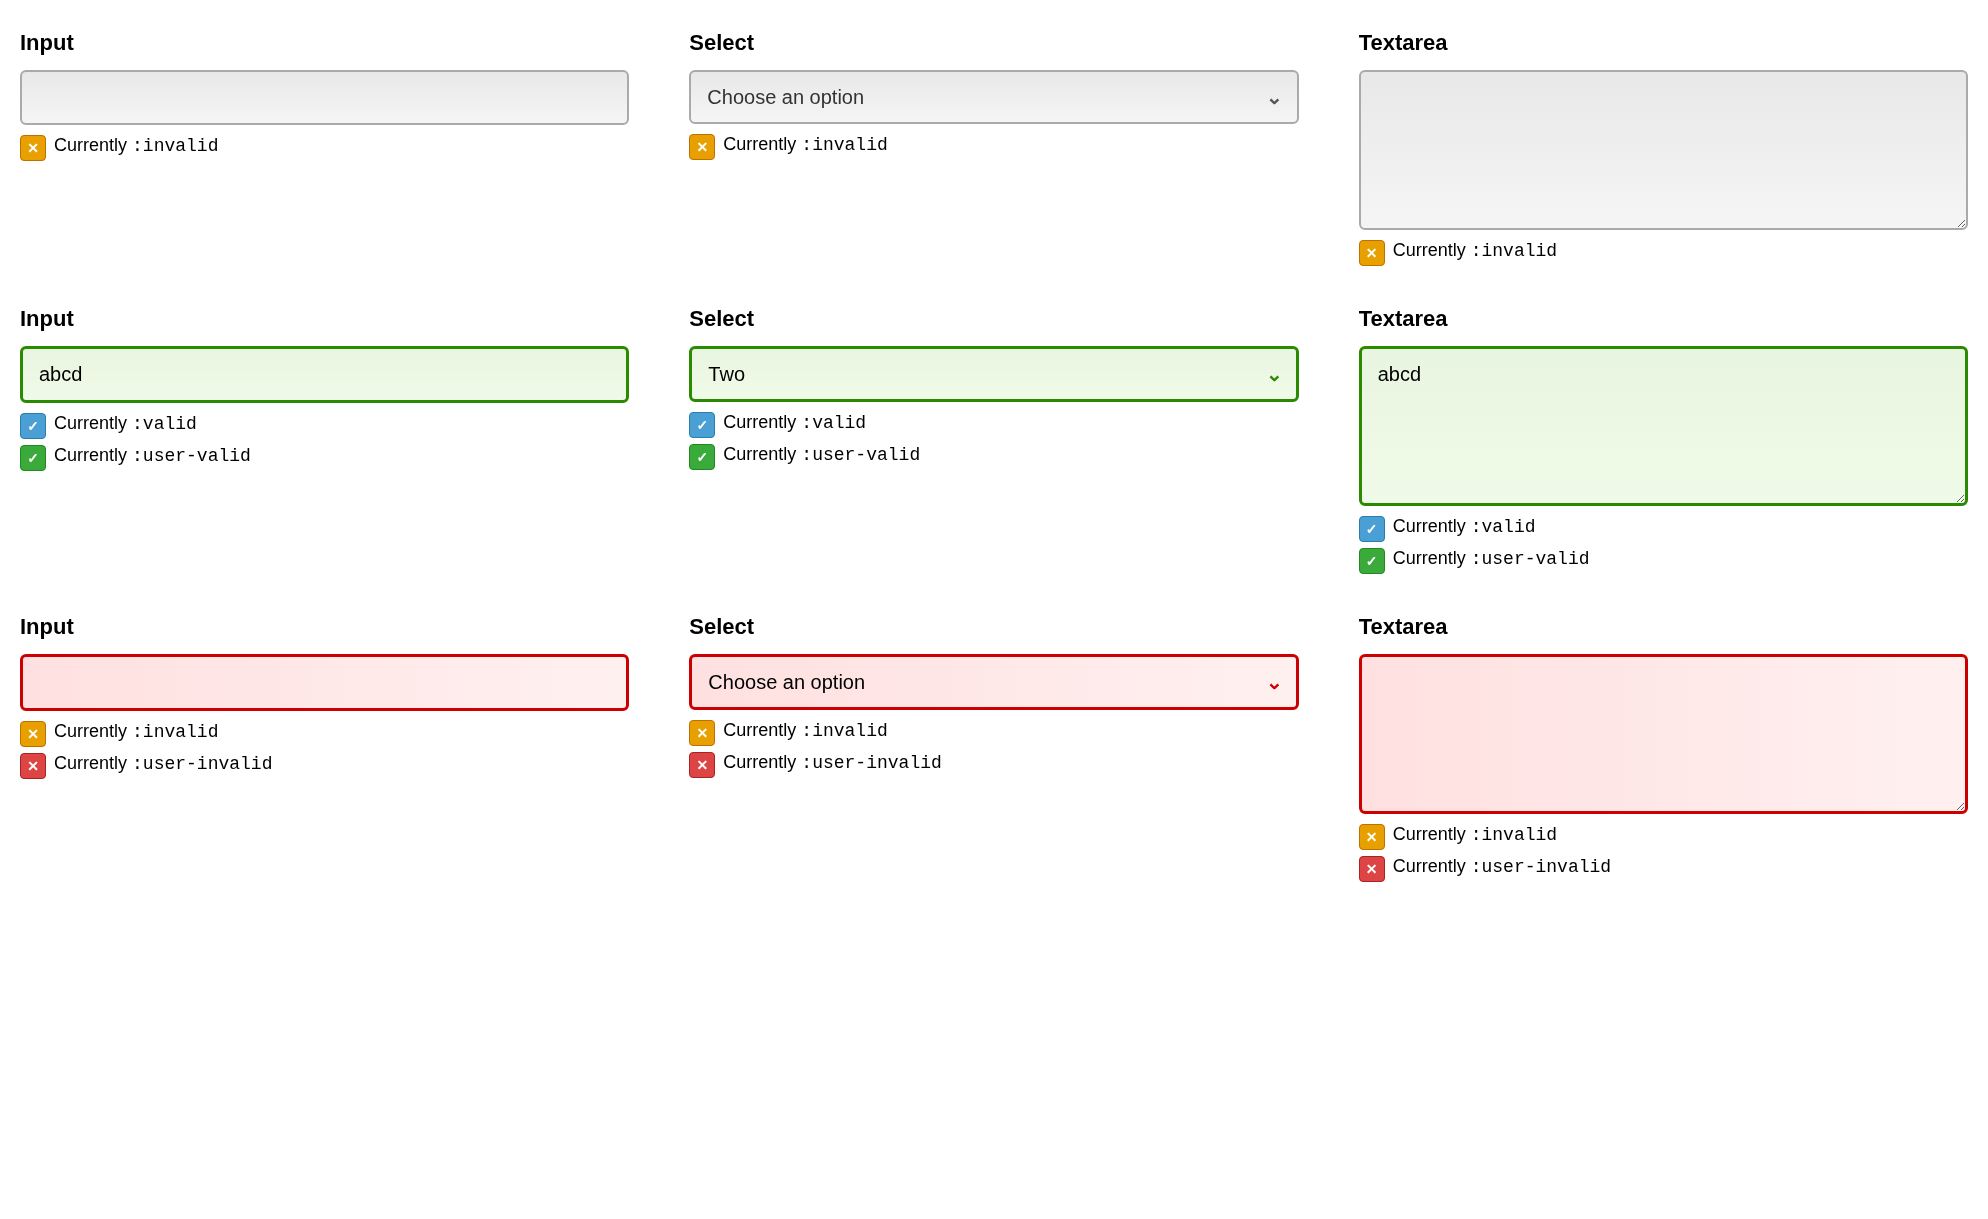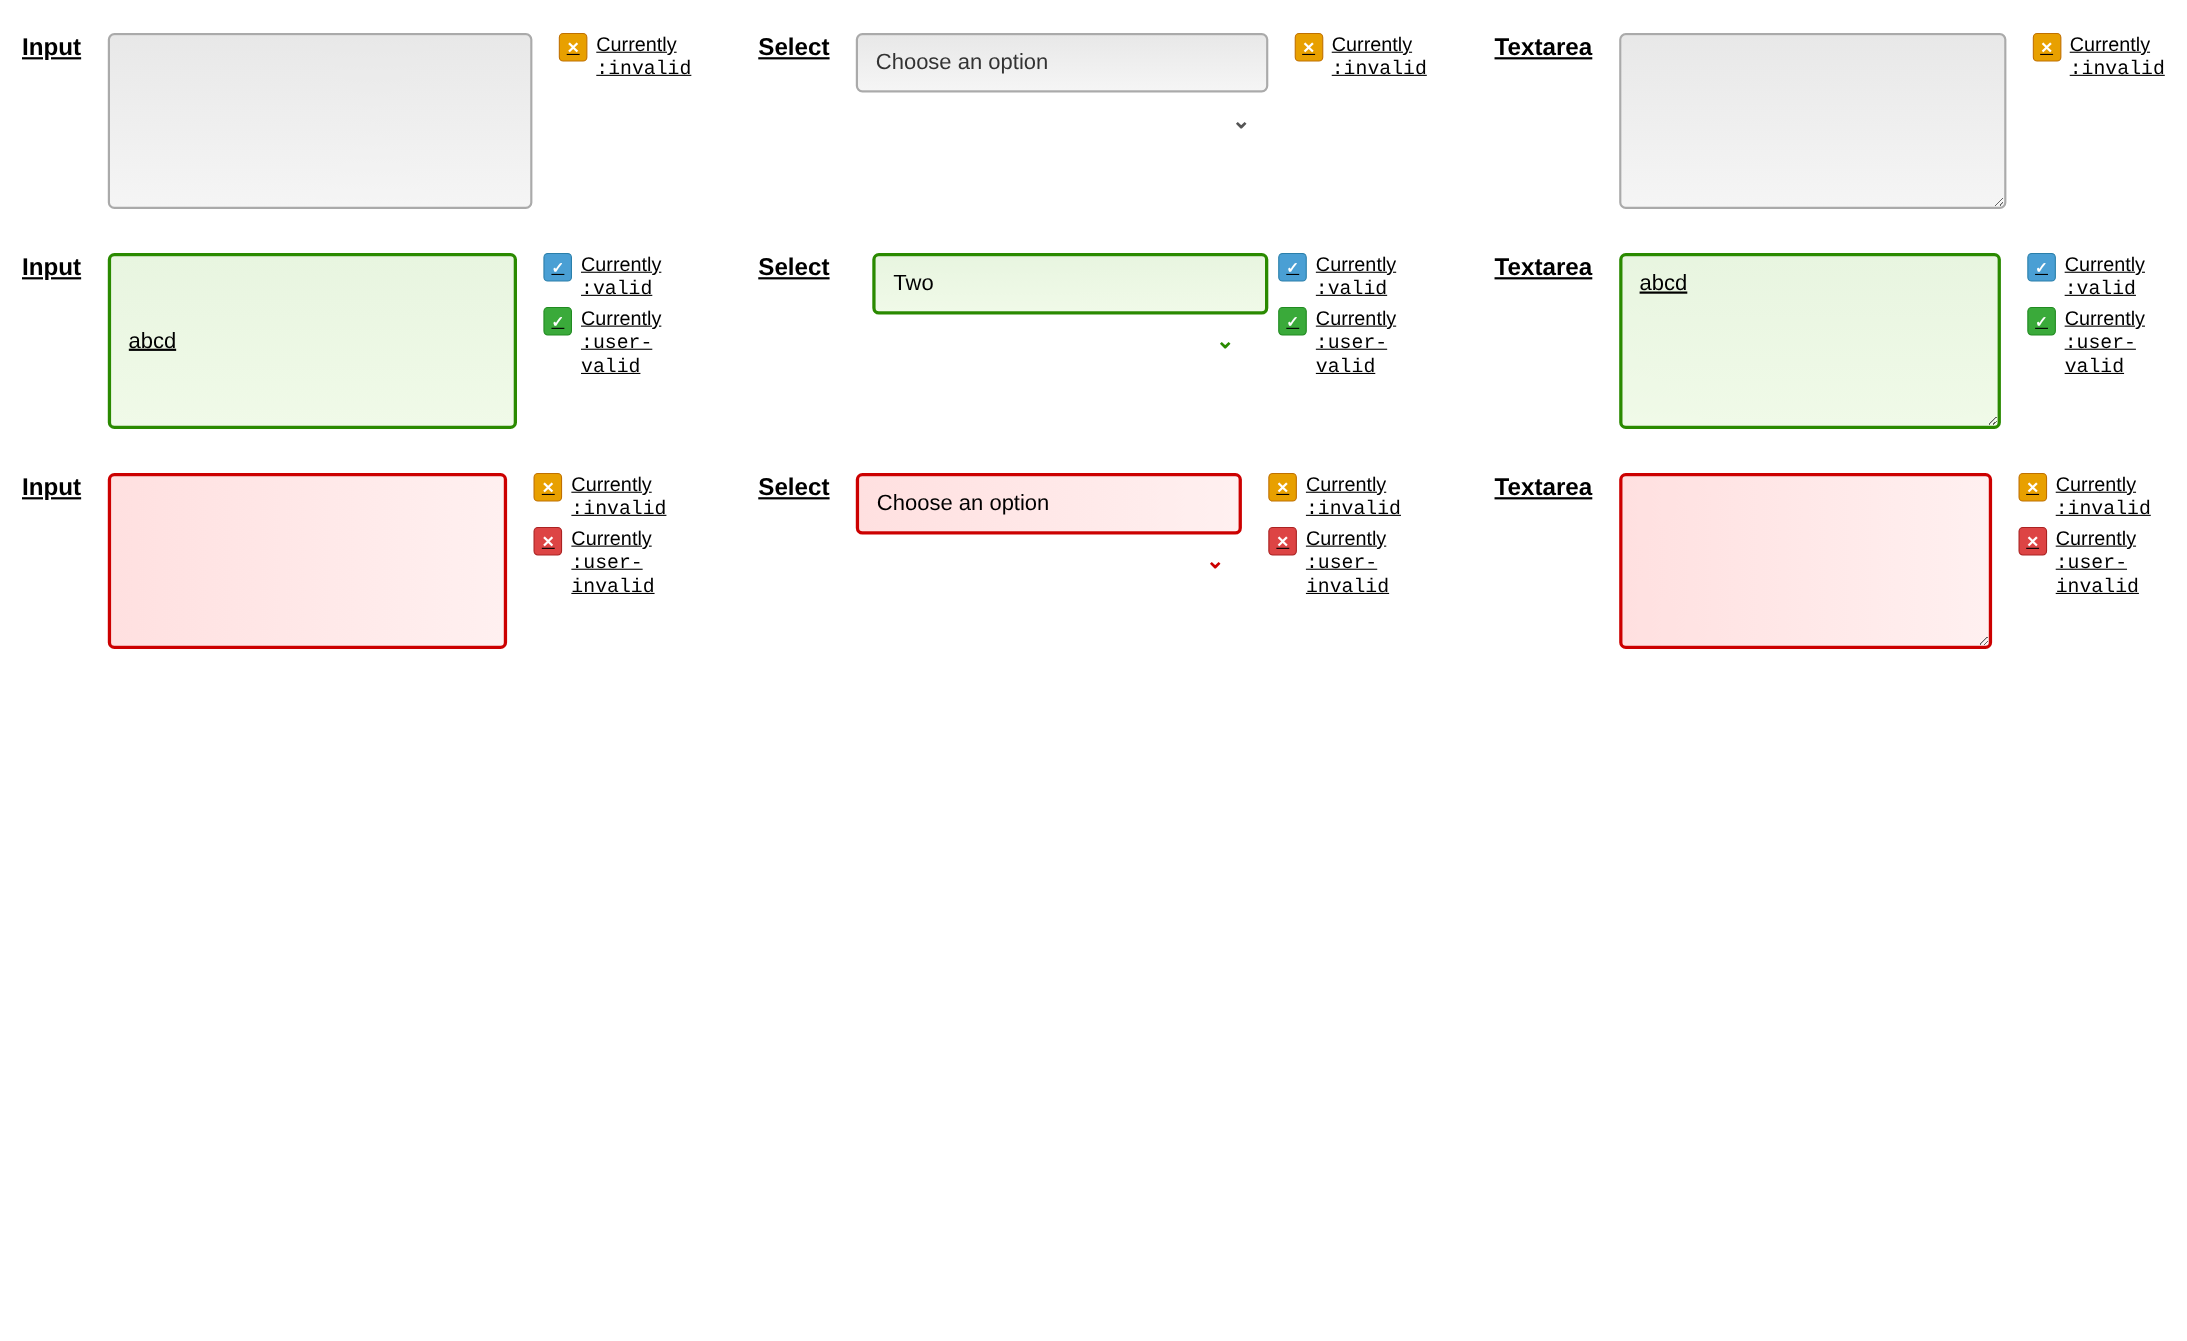--- a/index.html
+++ b/index.html
@@ -8,23 +8,22 @@
       font-family: Arial, sans-serif;
       padding: 30px 20px;
     }
     .grid {
       display: grid;
       grid-template-columns: repeat(3, 1fr);
       gap: 40px 60px;
     }
     .cell {
       display: flex;
-      flex-direction: row;
-      gap: 24px;
-      text-decoration: underline;
+      flex-direction: column;
+      gap: 10px;
     }
     .section-label {
       font-size: 22px;
       font-weight: bold;
       color: #000;
       margin-bottom: 4px;
     }
     
     .input-field {
       width: 100%;
@@ -67,21 +66,20 @@
     }
     .select-default {
       background: linear-gradient(to bottom, #e8e8e8, #f5f5f5);
       border: 2px solid #aaa;
       color: #333;
     }
     .select-valid {
       background: linear-gradient(to bottom, #e8f5e0, #f0fae8);
       border: 3px solid #2a8a00;
       color: #000;
-      margin-left: 15px;
     }
     .select-invalid {
       background: linear-gradient(to right, #ffe0e0, #fff0f0);
       border: 3px solid #cc0000;
       color: #000;
     }
     .chevron {
       position: absolute;
       right: 16px;
       top: 50%;

